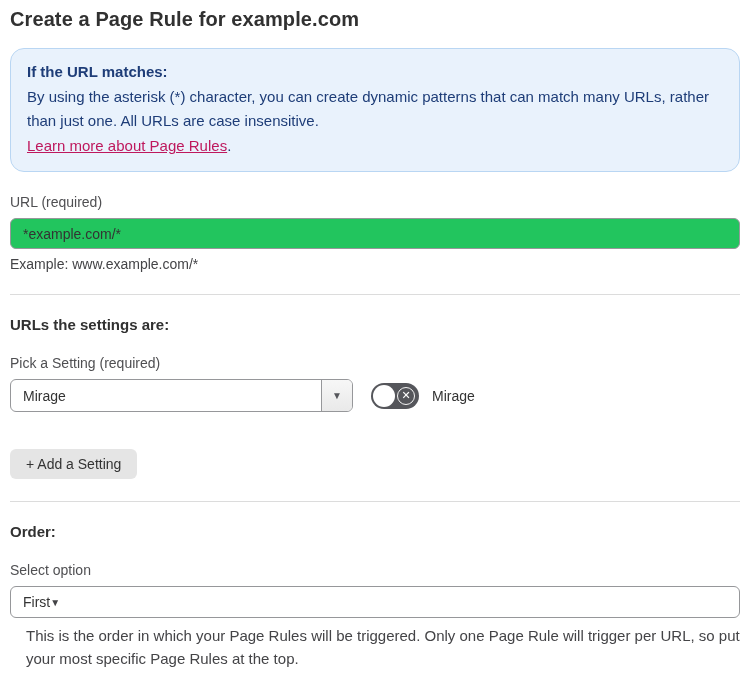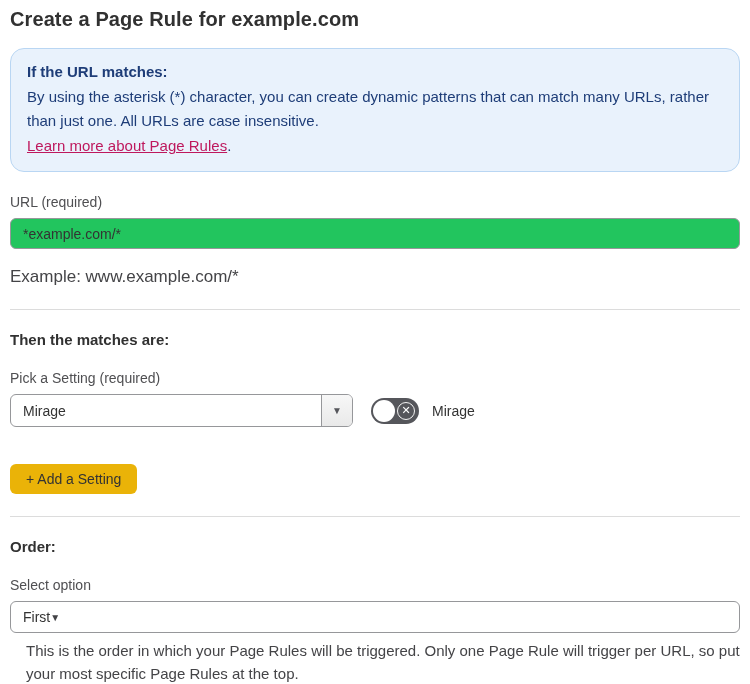--- a/index.html
+++ b/index.html
@@ -41,23 +41,23 @@
   }
   .info-link-suffix { color: #1e3d78; }
 
   
   .field-label {
     font-size: 14px;
     color: #4f4f52;
     margin-top: 22px;
   }
   .helper-text {
-    font-size: 17px;
+    font-size: 14px;
     color: #444447;
-    margin-top: 18px;
+    margin-top: 7px;
   }
 
   
   .text-input {
     margin-top: 8px;
     width: 730px;
     height: 31px;
     border: 1px solid #96979a;
     border-radius: 6px;
     padding: 0 12px;
@@ -161,21 +161,21 @@
     border: none;
     border-radius: 6px;
     font-family: "Liberation Sans", sans-serif;
     font-size: 14px;
     padding: 0 16px;
     height: 30px;
     line-height: 30px;
     cursor: pointer;
   }
   .btn-gray {
-    background: #eab308;
+    background: #e5e5e5;
     color: #333333;
   }
   .add-setting-btn { margin-top: 37px; }
 
   
   .select-box {
     margin-top: 8px;
     width: 730px;
     height: 32px;
     border: 1px solid #96979a;
@@ -212,21 +212,21 @@
     <div class="info-body">By using the asterisk (*) character, you can create dynamic patterns that can match many URLs, rather than just one. All URLs are case insensitive.</div>
     <div class="info-link-line"><a class="info-link">Learn more about Page Rules</a><span class="info-link-suffix">.</span></div>
   </div>
 
   <div class="field-label">URL (required)</div>
   <input class="text-input" type="text" value="*example.com/*" style="">
   <div class="helper-text">Example: www.example.com/*</div>
 
   <hr class="divider">
 
-  <div class="section-heading">Then the matches are:</div>
+  <div class="section-heading">URLs the settings are:</div>
 
   <div class="field-label">Pick a Setting (required)</div>
 
   <div class="setting-row">
     <div class="combobox">
       <div class="combobox-value">Mirage</div>
       <div class="combobox-arrow">▼</div>
     </div>
     <div class="toggle">
       <span class="toggle-knob"></span>

